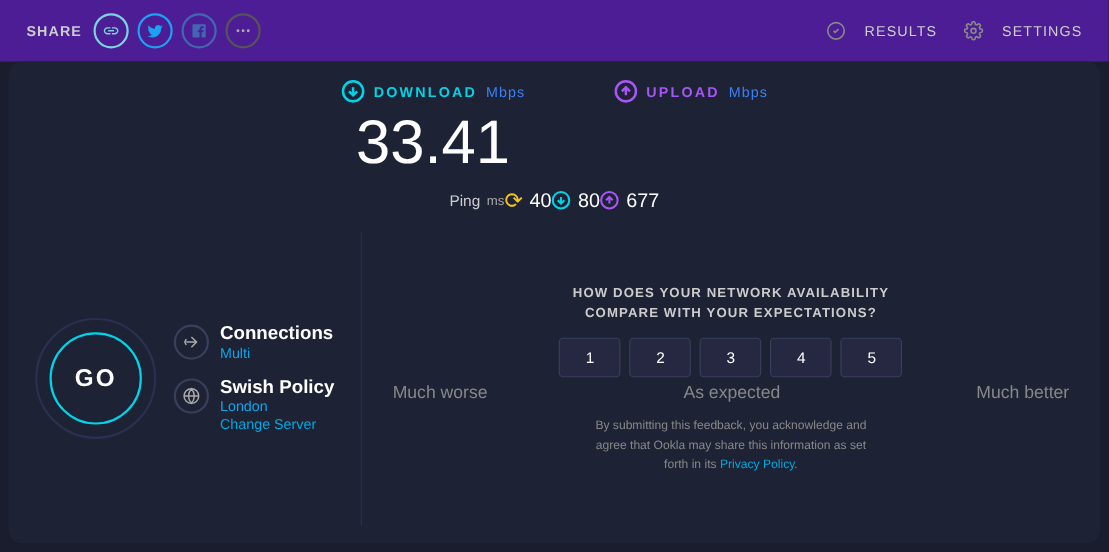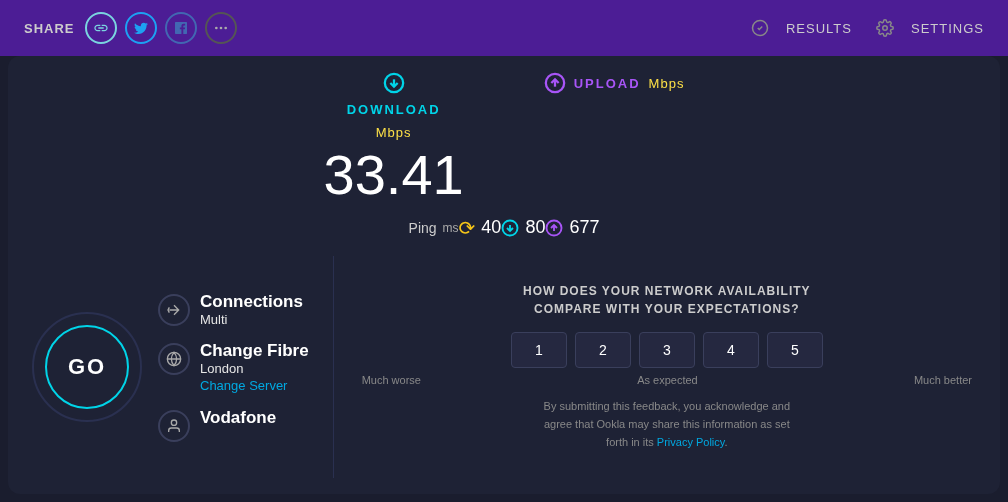--- a/index.html
+++ b/index.html
@@ -97,24 +97,24 @@
     .speed-label {
       font-size: 13px;
       font-weight: bold;
       letter-spacing: 2px;
       display: flex;
       align-items: center;
       justify-content: center;
       gap: 8px;
       margin-bottom: 4px;
     }
-    .speed-label.download { color: #00d4e8; flex-direction: column; }
+    .speed-label.download { color: #00d4e8; }
     .speed-label.upload { color: #a855f7; }
     .speed-unit {
-      color: #fde047;
+      color: #3b82f6;
       font-size: 13px;
       font-weight: normal;
       letter-spacing: 1px;
     }
     .speed-value {
       font-size: 56px;
       font-weight: 300;
       color: #fff;
       line-height: 1.1;
     }
@@ -216,21 +216,21 @@
       font-size: 14px;
       margin-top: 2px;
     }
     .info-content .info-title {
       font-size: 17px;
       font-weight: bold;
       color: #fff;
     }
     .info-content .info-subtitle {
       font-size: 13px;
-      color: #e5e5e5;
+      color: #0ea5e9;
     }
     .info-content .info-link {
       font-size: 13px;
       color: #00a8e0;
       cursor: pointer;
       text-decoration: none;
     }
 
     
     .right-panel {
@@ -265,21 +265,21 @@
       color: #fff;
       font-size: 14px;
       cursor: pointer;
       display: flex;
       align-items: center;
       justify-content: center;
     }
     .rating-labels {
       display: flex;
       justify-content: space-between;
-      font-size: 11px;
+      font-size: 16px;
       color: #888;
       margin-bottom: 12px;
       padding: 0 4px;
     }
     .feedback-text {
       font-size: 11px;
       color: #888;
       text-align: center;
       line-height: 1.6;
     }
@@ -420,37 +420,26 @@
         </div>
 
         <div class="info-item">
           <div class="info-icon">
             <svg width="16" height="16" viewBox="0 0 24 24" fill="none" stroke="currentColor" stroke-width="2">
               <circle cx="12" cy="12" r="10"></circle>
               <path d="M2 12h20M12 2a15.3 15.3 0 0 1 4 10 15.3 15.3 0 0 1-4 10 15.3 15.3 0 0 1-4-10 15.3 15.3 0 0 1 4-10z"></path>
             </svg>
           </div>
           <div class="info-content">
-            <div class="info-title">Change Fibre</div>
+            <div class="info-title">Swish Policy</div>
             <div class="info-subtitle">London</div>
             <a class="info-link">Change Server</a>
           </div>
         </div>
 
-        <div class="info-item">
-          <div class="info-icon">
-            <svg width="16" height="16" viewBox="0 0 24 24" fill="none" stroke="currentColor" stroke-width="2">
-              <path d="M20 21v-2a4 4 0 0 0-4-4H8a4 4 0 0 0-4 4v2"></path>
-              <circle cx="12" cy="7" r="4"></circle>
-            </svg>
-          </div>
-          <div class="info-content">
-            <div class="info-title">Vodafone</div>
-          </div>
-        </div>
       </div>
     </div>
 
     <div class="right-panel">
       <div class="feedback-title">
         <span style="white-space: pre-line;">HOW DOES YOUR NETWORK AVAILABILITY
 COMPARE WITH YOUR EXPECTATIONS?</span>
       </div>
 
       <div class="rating-row">

